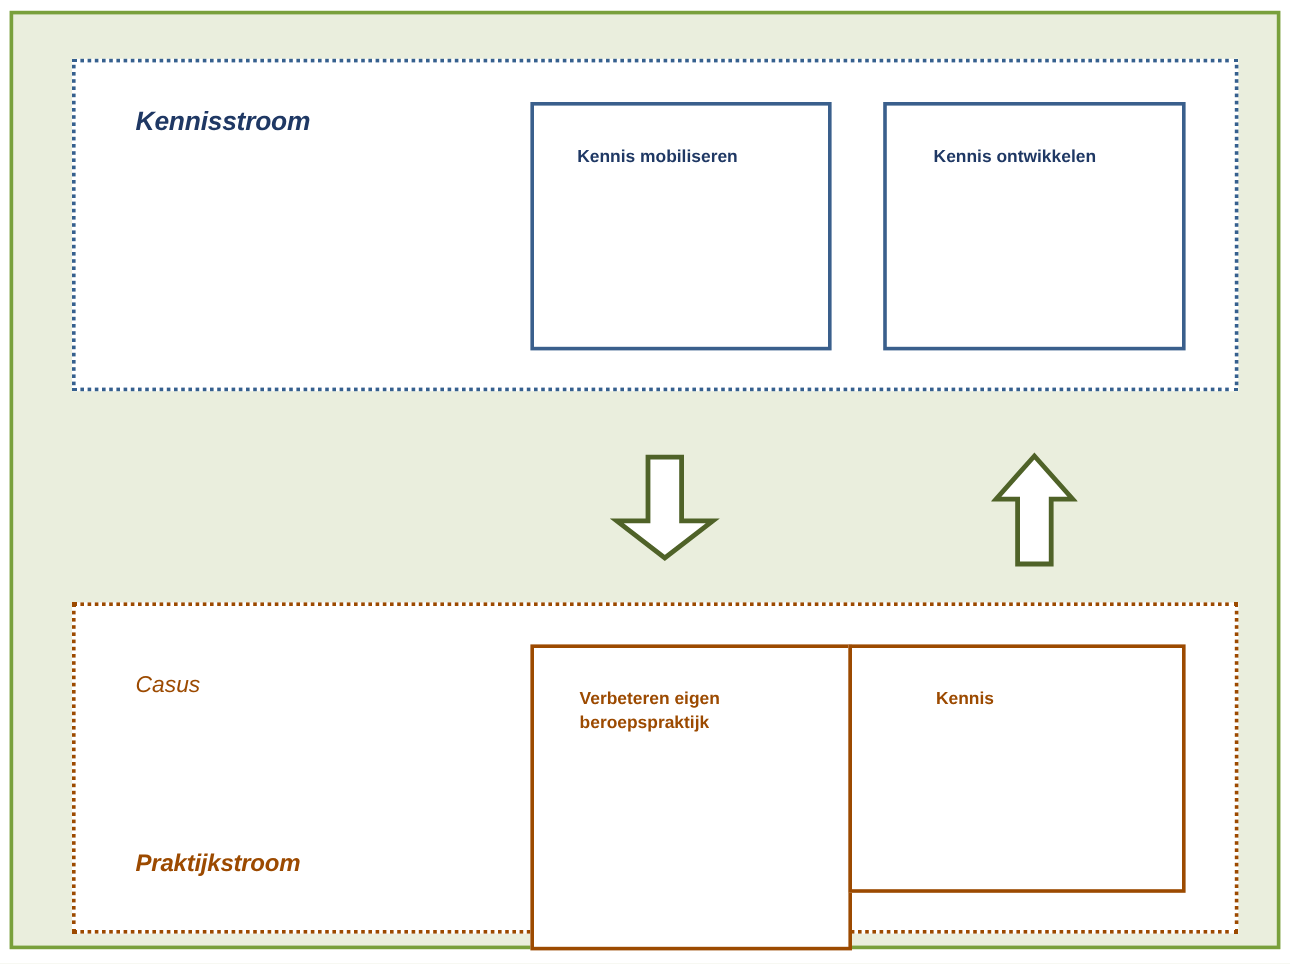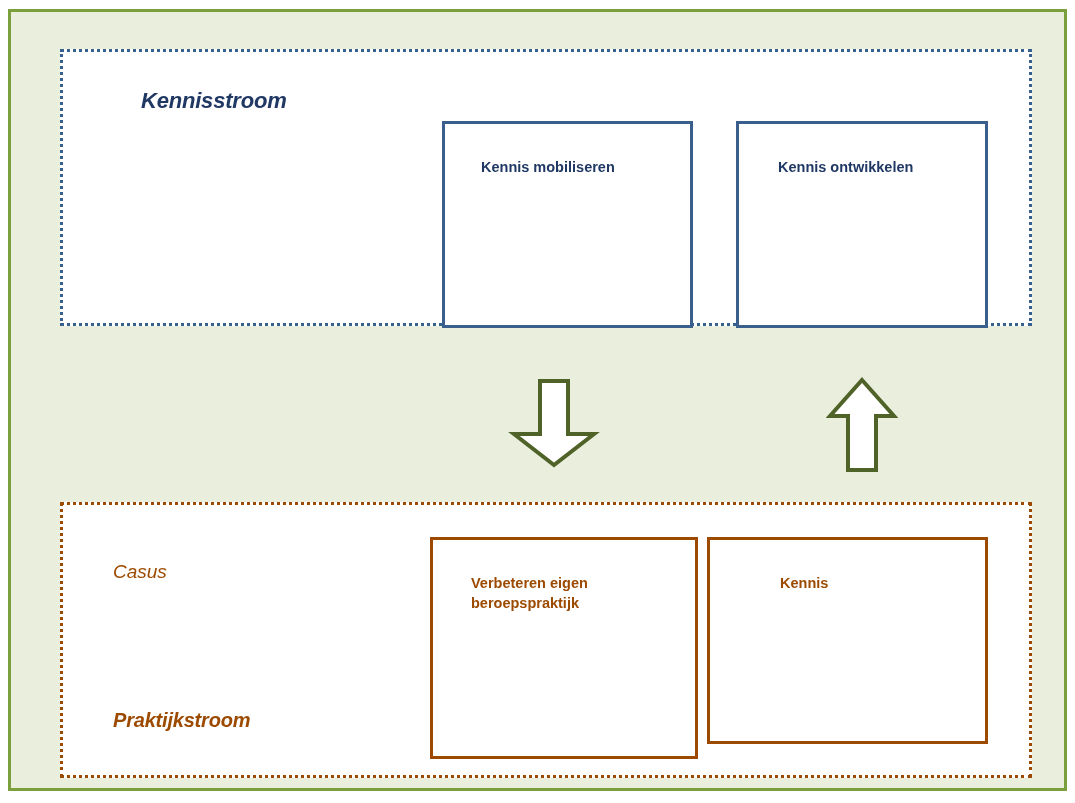--- a/index.html
+++ b/index.html
@@ -59,21 +59,20 @@
     font-style: italic;
     font-weight: bold;
     white-space: nowrap;
   }
   .title-kennisstroom {
     left: 113px;
     top: 88px;
     font-size: 22px;
     color: #1F3864;
     letter-spacing: -0.2px;
-    margin-left: 28px;
   }
   .title-praktijkstroom {
     left: 113px;
     top: 709px;
     font-size: 20px;
     color: #9C4A00;
     letter-spacing: -0.2px;
   }
   .label-casus {
     position: absolute;
@@ -92,21 +91,21 @@
     background: #FFFFFF;
     box-sizing: border-box;
   }
   .card-label {
     position: absolute;
     font-size: 14.5px;
     font-weight: bold;
     line-height: 1.35;
   }
 
-  .card-blue { border: 3px solid #3A5F8C; margin-top: 36px; }
+  .card-blue { border: 3px solid #3A5F8C; }
   .card-kennis-mobiliseren {
     left: 442px;
     top: 85px;
     width: 251px;
     height: 207px;
   }
   .card-kennis-ontwikkelen {
     left: 736px;
     top: 85px;
     width: 252px;
@@ -118,24 +117,24 @@
     top: 34px;
   }
   .label-kennis-ontwikkelen {
     left: 39px;
     top: 34px;
   }
 
   
   .card-brown { border: 3px solid #9C4A00; }
   .card-verbeteren {
-    left: 430px;
+    left: 442px;
     top: 537px;
     width: 268px;
-    height: 222px;
+    height: 255px;
   }
   .card-leren {
     left: 707px;
     top: 537px;
     width: 281px;
     height: 207px;
   }
   .label-brown { color: #9C4A00; }
   .label-verbeteren {
     left: 38px;

